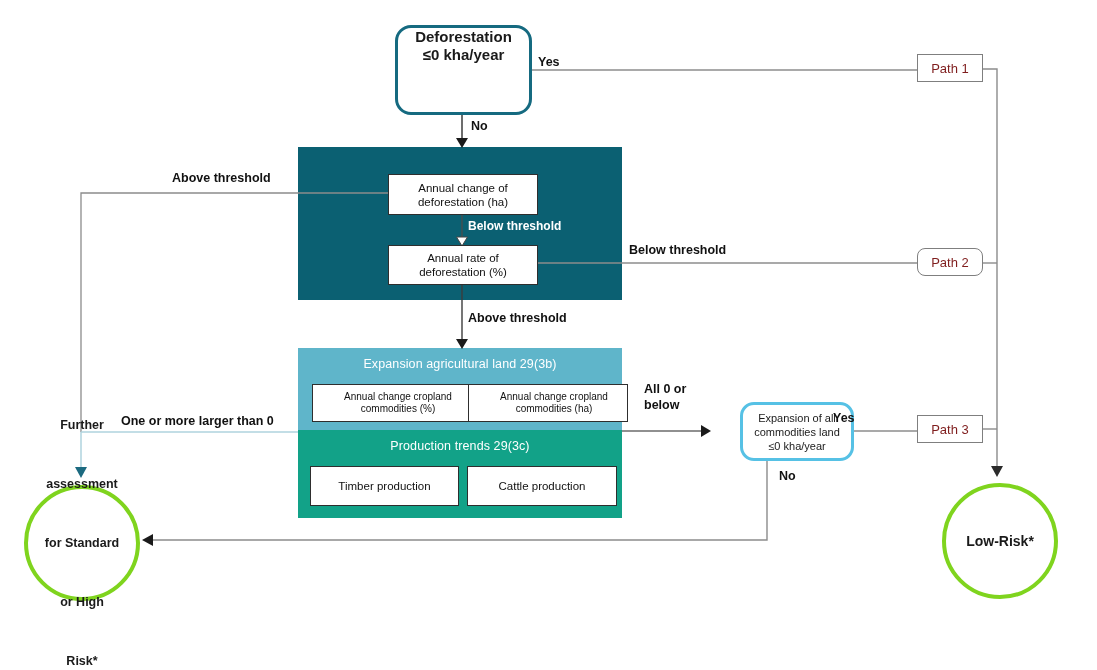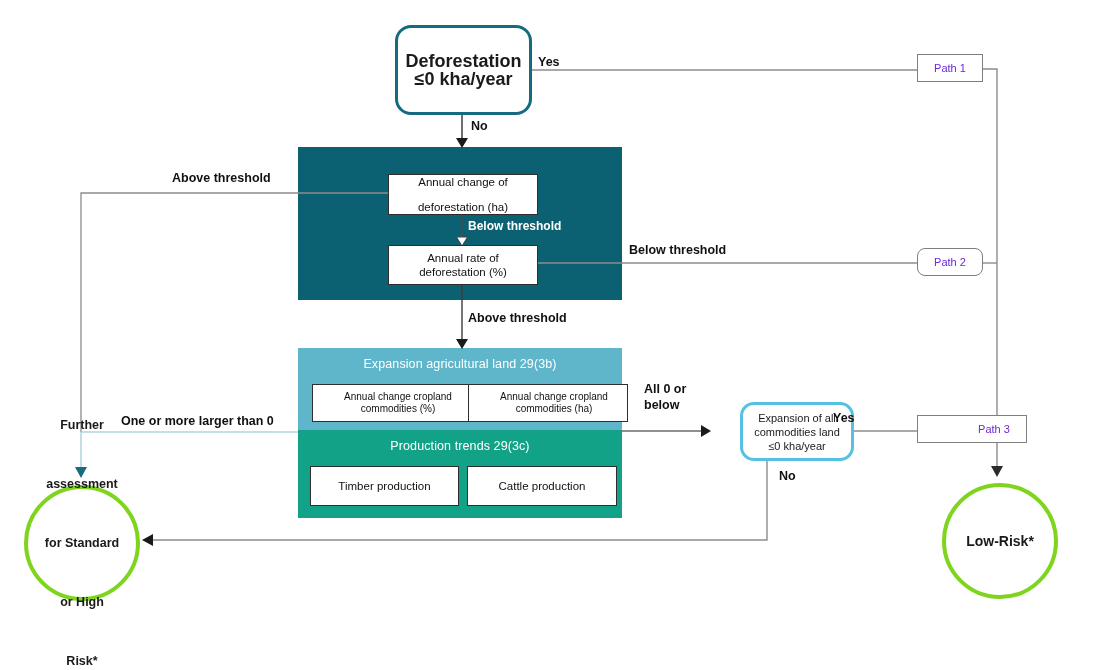--- a/index.html
+++ b/index.html
@@ -20,32 +20,32 @@
   
   .wbox{
     position:absolute;z-index:2;background:#ffffff;border:1.5px solid #2e2e2e;
     display:flex;flex-direction:column;align-items:center;justify-content:center;
     text-align:center;font-size:11.5px;line-height:14px;color:#111;
   }
   .wbox.small{font-size:10px;line-height:12.5px;border-width:1px;padding-left:12px;}
   
   .startbox{
     position:absolute;z-index:2;background:#ffffff;border:3px solid #156A80;border-radius:16px;
-    display:flex;flex-direction:column;align-items:center;justify-content:center;
-    text-align:center;font-weight:bold;font-size:18px;line-height:18px;color:#1a1a1a;
+    display:flex;flex-direction:column;align-items:center;
+    text-align:center;font-weight:bold;font-size:15px;line-height:18px;color:#1a1a1a;
   }
   .expbox{
     position:absolute;z-index:2;background:#ffffff;border:3px solid #56C1E5;border-radius:14px;
     display:flex;flex-direction:column;align-items:center;justify-content:center;
     text-align:center;font-size:11px;line-height:14px;color:#1a1a1a;margin-left:28px;
   }
   .pathbox{
     position:absolute;z-index:2;background:#ffffff;border:1.5px solid #7f7f7f;
     display:flex;align-items:center;justify-content:center;
-    font-size:11px;color:#6d28d9;
+    font-size:13px;color:#7f1d1d;
   }
   .circle{
     position:absolute;z-index:2;background:#ffffff;border:4px solid #7FD41E;border-radius:50%;
     display:flex;flex-direction:column;align-items:center;justify-content:center;
     text-align:center;font-weight:bold;color:#1a1a1a;
   }
   .circle.left{font-size:12.5px;line-height:15px;}
   .circle.right{font-size:14px;}
   .lbl{
     position:absolute;z-index:2;font-weight:bold;font-size:12.5px;color:#111;
@@ -110,21 +110,21 @@
       <path d="M767,461 V540 H153" stroke="#8C8C8C" stroke-width="1.4" fill="none"></path>
       <polygon points="153,534 153,546 142,540" fill="#1a1a1a"></polygon>
     </g>
   </svg>
 
   <div class="startbox" style="left:395px;top:25px;width:131px;height:84px;">
     <span class="block">Deforestation</span>
     <span class="block">≤0 kha/year</span>
   </div>
 
-  <div class="wbox" style="left:388px;top:174px;width:148px;height:39px;justify-content:space-between;">
+  <div class="wbox" style="left:388px;top:174px;width:148px;height:39px;">
     <span class="block">Annual change of</span>
     <span class="block">deforestation (ha)</span>
   </div>
   <div class="lbl white" style="left:468px;top:219px;font-size:12px;">Below threshold</div>
   <div class="wbox" style="left:388px;top:245px;width:148px;height:38px;">
     <span class="block">Annual rate of</span>
     <span class="block">deforestation (%)</span>
   </div>
 
   <div class="bigtitle" style="left:298px;top:357px;width:324px;">Expansion agricultural land 29(3b)</div>
@@ -142,21 +142,21 @@
   <div class="wbox" style="left:467px;top:466px;width:148px;height:38px;">Cattle production</div>
 
   <div class="expbox" style="left:712px;top:402px;width:108px;height:53px;">
     <span class="block">Expansion of all</span>
     <span class="block">commodities land</span>
     <span class="block">≤0 kha/year</span>
   </div>
 
   <div class="pathbox" style="left:917px;top:54px;width:64px;height:26px;">Path 1</div>
   <div class="pathbox" style="left:917px;top:248px;width:64px;height:26px;border-radius:8px;">Path 2</div>
-  <div class="pathbox" style="left:917px;top:415px;width:64px;height:26px;padding-left:44px;">Path 3</div>
+  <div class="pathbox" style="left:917px;top:415px;width:64px;height:26px;">Path 3</div>
 
   <div class="circle left" style="left:24px;top:485px;width:108px;height:108px;gap:44px;">
     <span class="block">Further</span>
     <span class="block">assessment</span>
     <span class="block">for Standard</span>
     <span class="block">or High</span>
     <span class="block">Risk*</span>
   </div>
   <div class="circle right" style="left:942px;top:483px;width:108px;height:108px;">Low-Risk*</div>
 

